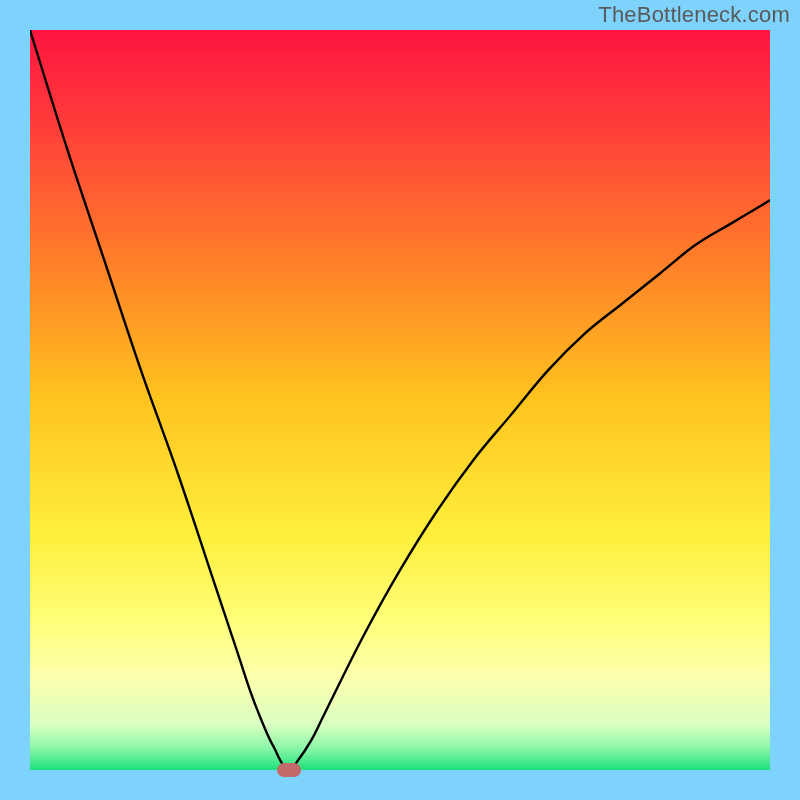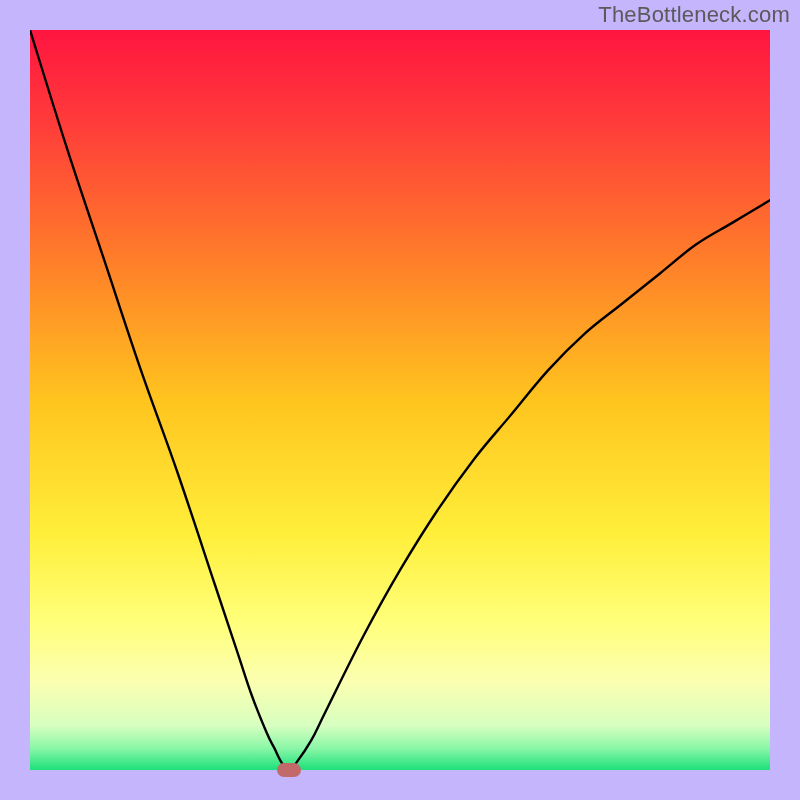--- a/index.html
+++ b/index.html
@@ -8,21 +8,21 @@
     width: 800px;
     height: 800px;
     overflow: hidden;
     background: #000;
     font-family: Arial, Helvetica, sans-serif;
   }
   .frame {
     position: relative;
     width: 800px;
     height: 800px;
-    background: #c4b5fd;
+    background: #7dd3fc;
   }
   .watermark {
     position: absolute;
     top: 2px;
     right: 10px;
     color: #5a5a5a;
     font-size: 22px;
     font-weight: 500;
     letter-spacing: 0.2px;
     z-index: 10;

